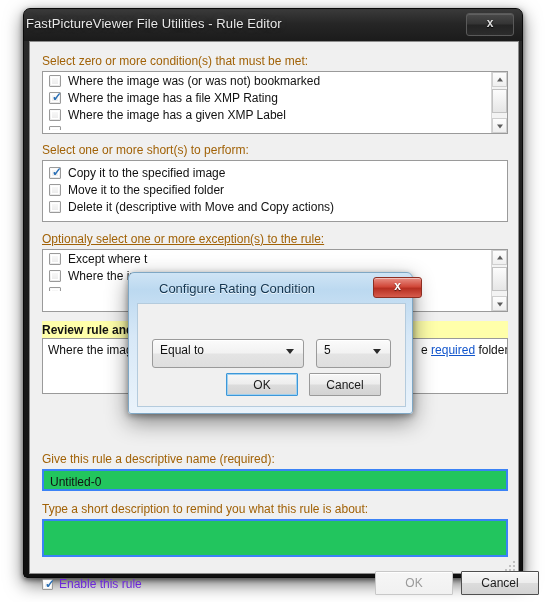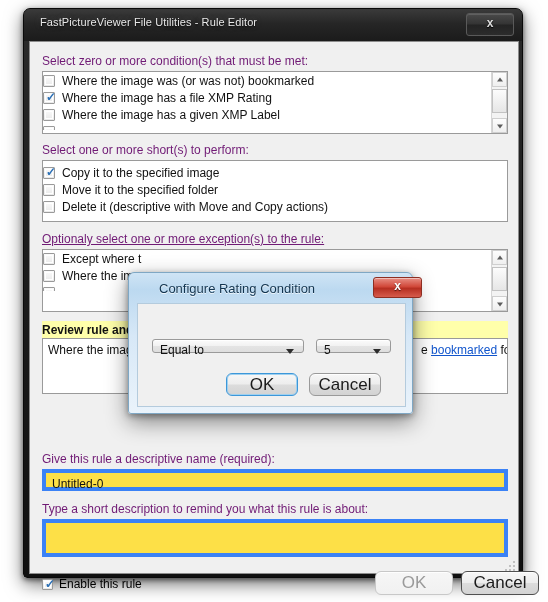--- a/index.html
+++ b/index.html
@@ -18,22 +18,22 @@
     border:1px solid #0a0a0a;
     box-shadow:0 6px 18px rgba(0,0,0,.55), 0 2px 5px rgba(0,0,0,.5);
     box-sizing:border-box;
   }
   .titlebar{
     position:absolute;left:0;top:0;width:100%;height:32px;
     border-radius:6px 6px 0 0;
     background:linear-gradient(180deg,#3b3b3b 0%,#262626 45%,#1b1b1b 100%);
   }
   .title-text{
-    position:absolute;left:16px;top:7px;
-    font-size:11px;color:#e8e8e8;
+    position:absolute;left:2px;top:7px;
+    font-size:13px;color:#e8e8e8;
     letter-spacing:.1px;
     text-shadow:0 1px 2px rgba(0,0,0,.9), 0 0 6px rgba(120,120,120,.35);
     white-space:nowrap;
   }
   .close-btn{
     position:absolute;right:8px;top:4px;width:46px;height:21px;
     border-radius:3px;
     background:linear-gradient(180deg,#4a4a4a 0%,#343434 48%,#232323 52%,#2c2c2c 100%);
     border:1px solid #5a5a5a;
     box-shadow:inset 0 1px 0 rgba(255,255,255,.13);
@@ -54,31 +54,32 @@
     box-sizing:border-box;
   }
   .grip{
     position:absolute;right:3px;bottom:2px;width:12px;height:12px;
     opacity:.45;
   }
   .grip i{position:absolute;width:2px;height:2px;background:#8a8a8a;display:block;}
 
   
   .lbl{
-    position:absolute;font-size:12px;color:#701a75;white-space:nowrap;
+    position:absolute;font-size:12px;color:#a16207;white-space:nowrap;
   }
 
   
   .listbox{
     position:absolute;background:#ffffff;
     border:1px solid #9a9a9a;
     box-sizing:border-box;overflow:hidden;
   }
   .lb-row{
     position:relative;height:17px;display:flex;align-items:center;
+    padding-left:6px;
   }
   .lb-row .txt{
     font-size:12px;color:#111;margin-left:7px;white-space:nowrap;
   }
   .lb-clip{height:7px;overflow:hidden;}
 
   
   .cb{
     width:12px;height:12px;box-sizing:border-box;flex:0 0 12px;
     border:1px solid #9a9a9a;
@@ -127,45 +128,45 @@
     box-sizing:border-box;overflow:hidden;
   }
   .reviewbox .rt{
     position:absolute;left:5px;top:4px;font-size:12px;color:#111;
     white-space:nowrap;
   }
   .lnk{color:#1155cc;text-decoration:underline;cursor:pointer;}
 
   
   .tinput{
-    position:absolute;background:#fde047;border:4px solid #3b82f6;
+    position:absolute;background:#22c55e;border:2px solid #3b82f6;
     box-sizing:border-box;
   }
   .tinput .v{
     position:absolute;left:6px;top:4px;font-size:12px;color:#111;
   }
 
   
   .btn{
     position:absolute;box-sizing:border-box;
-    border:1px solid #9a9a9a;border-radius:6px;
+    border:1px solid #9a9a9a;border-radius:1px;
     background:linear-gradient(180deg,#f7f7f7 0%,#ededed 48%,#dcdcdc 52%,#d3d3d3 100%);
-    font-size:17px;color:#1b1b1b;
+    font-size:12px;color:#1b1b1b;
     display:flex;align-items:center;justify-content:center;
     cursor:pointer;
     box-shadow:inset 0 1px 0 rgba(255,255,255,.85);
   }
   .btn.strong{border-color:#4f4f4f;}
   .btn.disabled{color:#9a9a9a;border-color:#c8c8c8;
     background:linear-gradient(180deg,#f6f6f6 0%,#f1f1f1 100%);cursor:default;}
 
   .footer-cb{
     position:absolute;display:flex;align-items:center;
   }
-  .footer-cb .txt{font-size:12px;color:#000000;margin-left:6px;white-space:nowrap;}
+  .footer-cb .txt{font-size:12px;color:#6d28d9;margin-left:6px;white-space:nowrap;}
 
   
   .modal{
     position:absolute;left:128px;top:272px;width:285px;height:142px;
     border-radius:6px 6px 3px 3px;
     background:linear-gradient(180deg,#cfe4f5 0%,#bcd9f0 12%,#d7e8f7 45%,#eaf3fb 100%);
     border:1px solid #7fa7c4;
     box-shadow:0 8px 22px rgba(0,0,0,.45), 0 2px 6px rgba(0,0,0,.35);
     box-sizing:border-box;
   }
@@ -188,21 +189,21 @@
   .modal-body{
     position:absolute;left:8px;top:30px;width:269px;height:104px;
     background:#f0f0f0;border:1px solid #b4cbdd;box-sizing:border-box;
   }
   .modal-prompt{
     position:absolute;left:14px;top:12px;font-size:12px;color:#111;white-space:nowrap;
   }
 
   
   .combo{
-    position:absolute;box-sizing:border-box;height:14px;
+    position:absolute;box-sizing:border-box;height:29px;
     border:1px solid #9a9a9a;border-radius:3px;
     background:linear-gradient(180deg,#fbfbfb 0%,#f2f2f2 48%,#e4e4e4 52%,#dedede 100%);
     cursor:pointer;
     box-shadow:inset 0 1px 0 rgba(255,255,255,.9);
     padding-left:32px;
   }
   .combo .cv{
     position:absolute;left:7px;top:3px;font-size:12px;color:#111;white-space:nowrap;
   }
   .combo .carat{
@@ -315,21 +316,21 @@
     <div class="banner" style="left:12px;top:279px;width:466px;">
       <span class="t">Review rule and</span>
     </div>
 
     <div class="reviewbox" style="left:12px;top:296px;width:466px;height:56px;">
       <div class="rt">
         <span>Where the image</span>
       </div>
       <div class="rt" style="left:378px;">
         <span>e</span>
-        <span class="lnk">bookmarked</span>
+        <span class="lnk">required</span>
         <span>folder.</span>
       </div>
     </div>
 
     <div class="lbl" style="left:12px;top:410px;">Give this rule a descriptive name (required):</div>
     <div class="tinput" style="left:12px;top:427px;width:466px;height:22px;">
       <span class="v">Untitled-0</span>
     </div>
 
     <div class="lbl" style="left:12px;top:460px;">Type a short description to remind you what this rule is about:</div>

